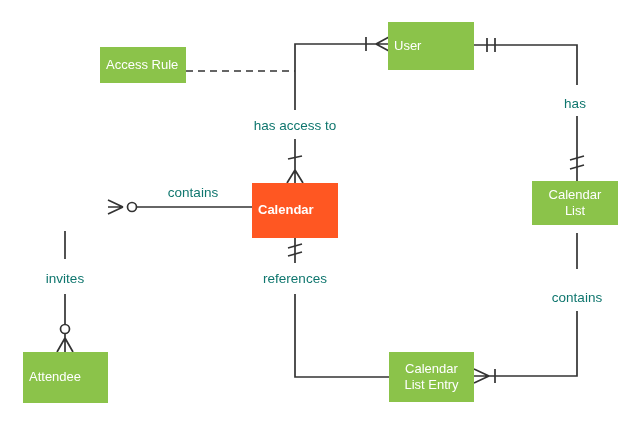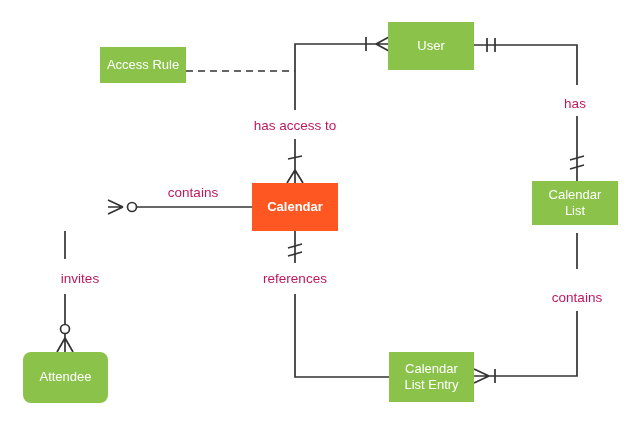--- a/index.html
+++ b/index.html
@@ -29,35 +29,34 @@
   }
   .edges-svg circle {
     stroke: #333333;
     stroke-width: 1.7;
     fill: #ffffff;
   }
   .entity {
     position: absolute;
     display: flex;
     align-items: center;
-    justify-content: center;
     text-align: center;
     color: #ffffff;
     font-size: 13px;
     line-height: 1.25;
     box-sizing: border-box;
     padding: 10px 6px;
   }
   .entity.green { background: #8BC34A; }
   .entity.orange { background: #FF5722; font-weight: 700; }
   .edge-label {
     position: absolute;
     transform: translateX(-50%);
     font-size: 13.5px;
-    color: #be185d;
+    color: #0f766e;
     white-space: nowrap;
   }
 </style>
 </head>
 <body>
 
 <div class="canvas">
 
   <svg class="edges-svg" viewBox="0 0 642 423">
 
@@ -111,41 +110,41 @@
 
   <div class="entity green" style="left:100px; top:47px; width:86px; height:36px;">
     <span>Access Rule</span>
   </div>
 
   <div class="entity green" style="left:388px; top:22px; width:86px; height:48px;">
     <span>User</span>
   </div>
 
 
-  <div class="entity orange" style="left:252px; top:183px; width:86px; height:48px;">
+  <div class="entity orange" style="left:252px; top:183px; width:86px; height:55px;">
     <span>Calendar</span>
   </div>
 
   <div class="entity green" style="left:532px; top:181px; width:86px; height:44px;">
     <span>Calendar List</span>
   </div>
 
-  <div class="entity green" style="left:23px; top:352px; width:85px; height:51px;border-radius:8px;">
+  <div class="entity green" style="left:23px; top:352px; width:85px; height:51px;">
     <span>Attendee</span>
   </div>
 
   <div class="entity green" style="left:389px; top:352px; width:85px; height:50px;">
     <span>Calendar List Entry</span>
   </div>
 
   <div class="edge-label" style="left:193px; top:185px;">contains</div>
 
   <div class="edge-label" style="left:295px; top:118px;">has access to</div>
 
   <div class="edge-label" style="left:575px; top:96px;">has</div>
 
   <div class="edge-label" style="left:577px; top:290px;">contains</div>
 
   <div class="edge-label" style="left:295px; top:271px;text-align:right;">references</div>
 
-  <div class="edge-label" style="left:80px; top:271px;">invites</div>
+  <div class="edge-label" style="left:65px; top:271px;">invites</div>
 
 </div>
 
 </body></html>

